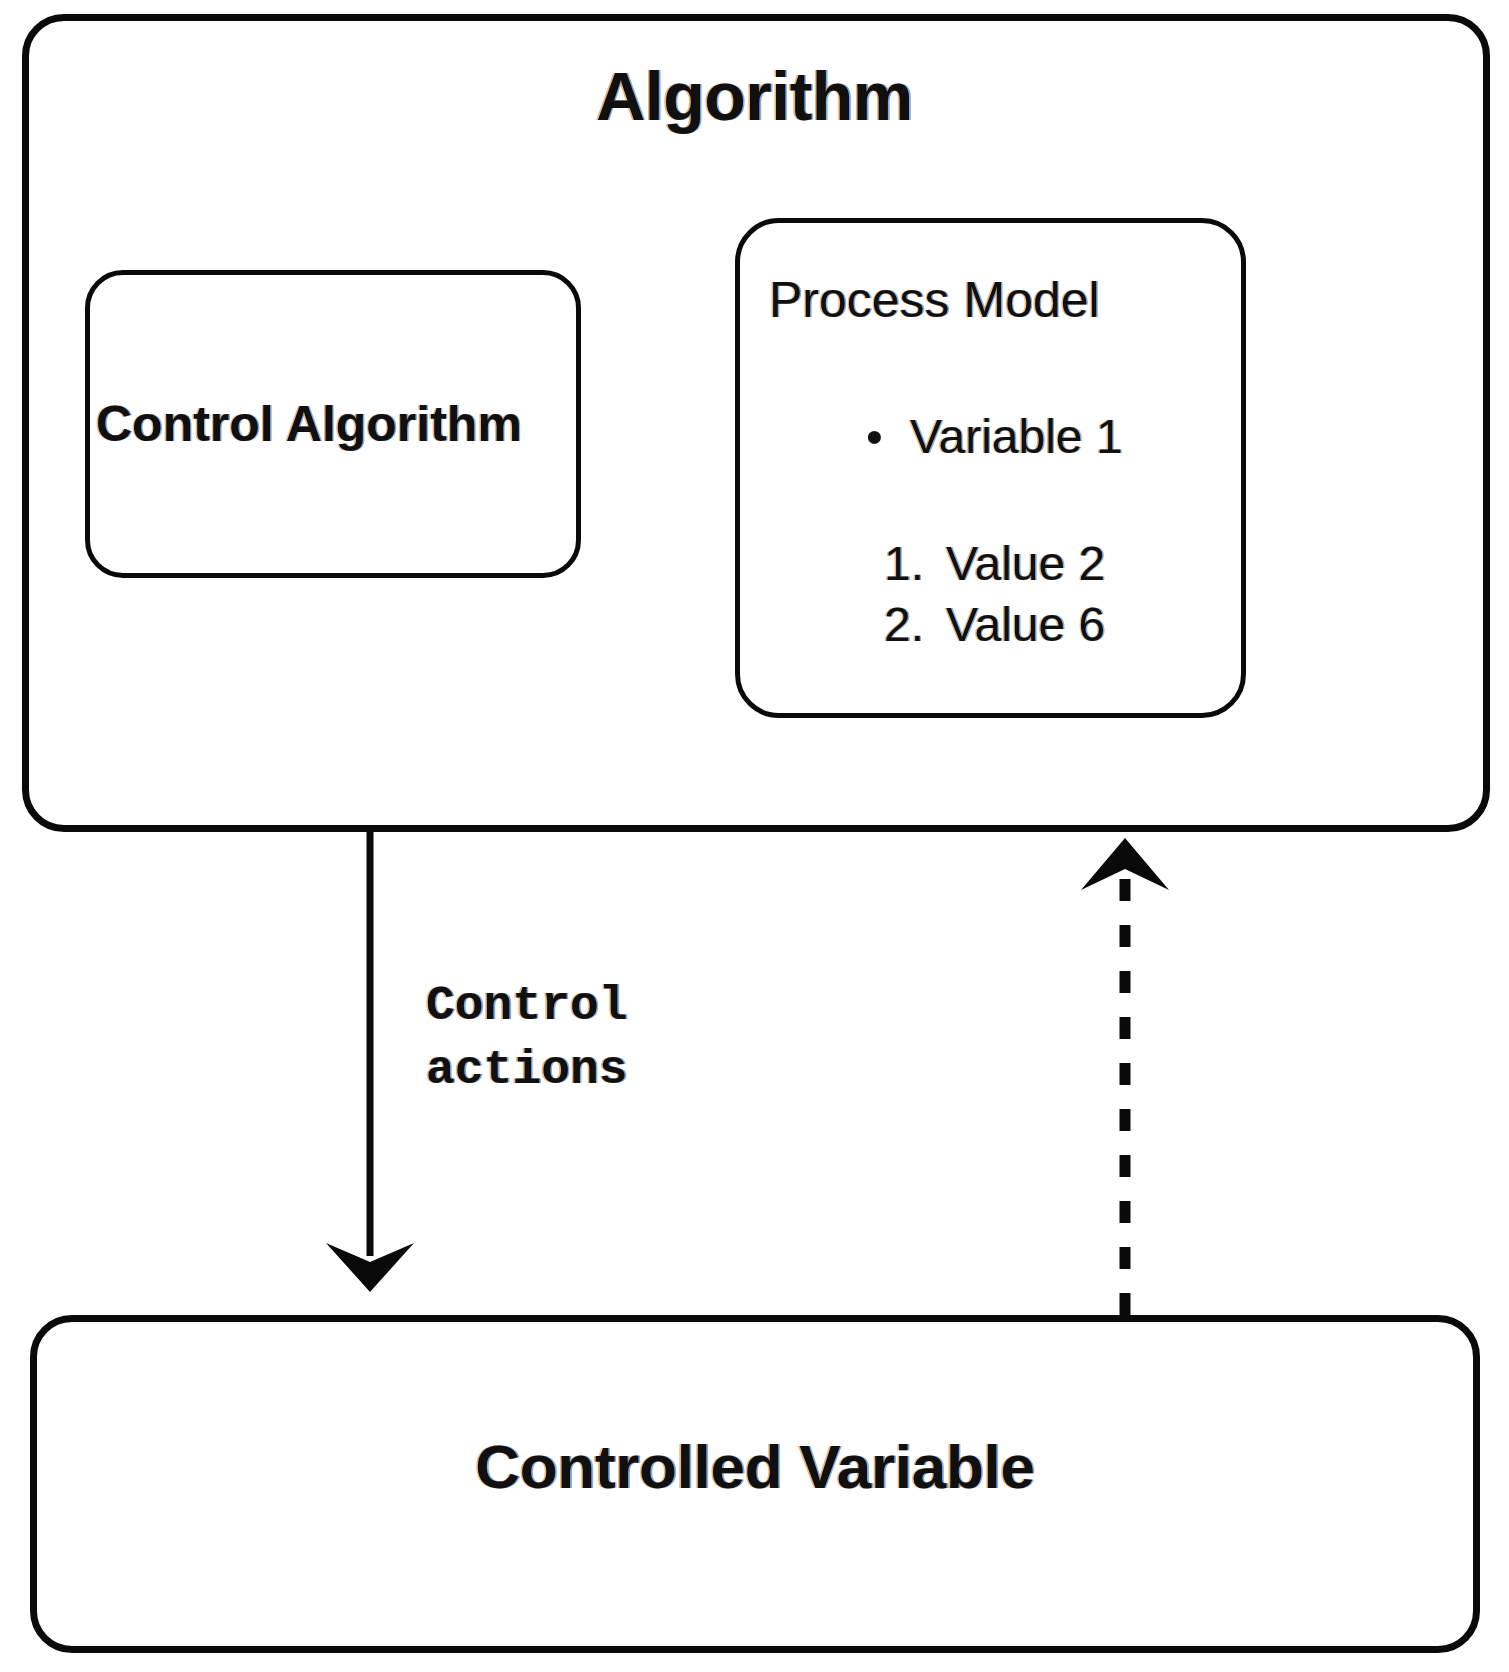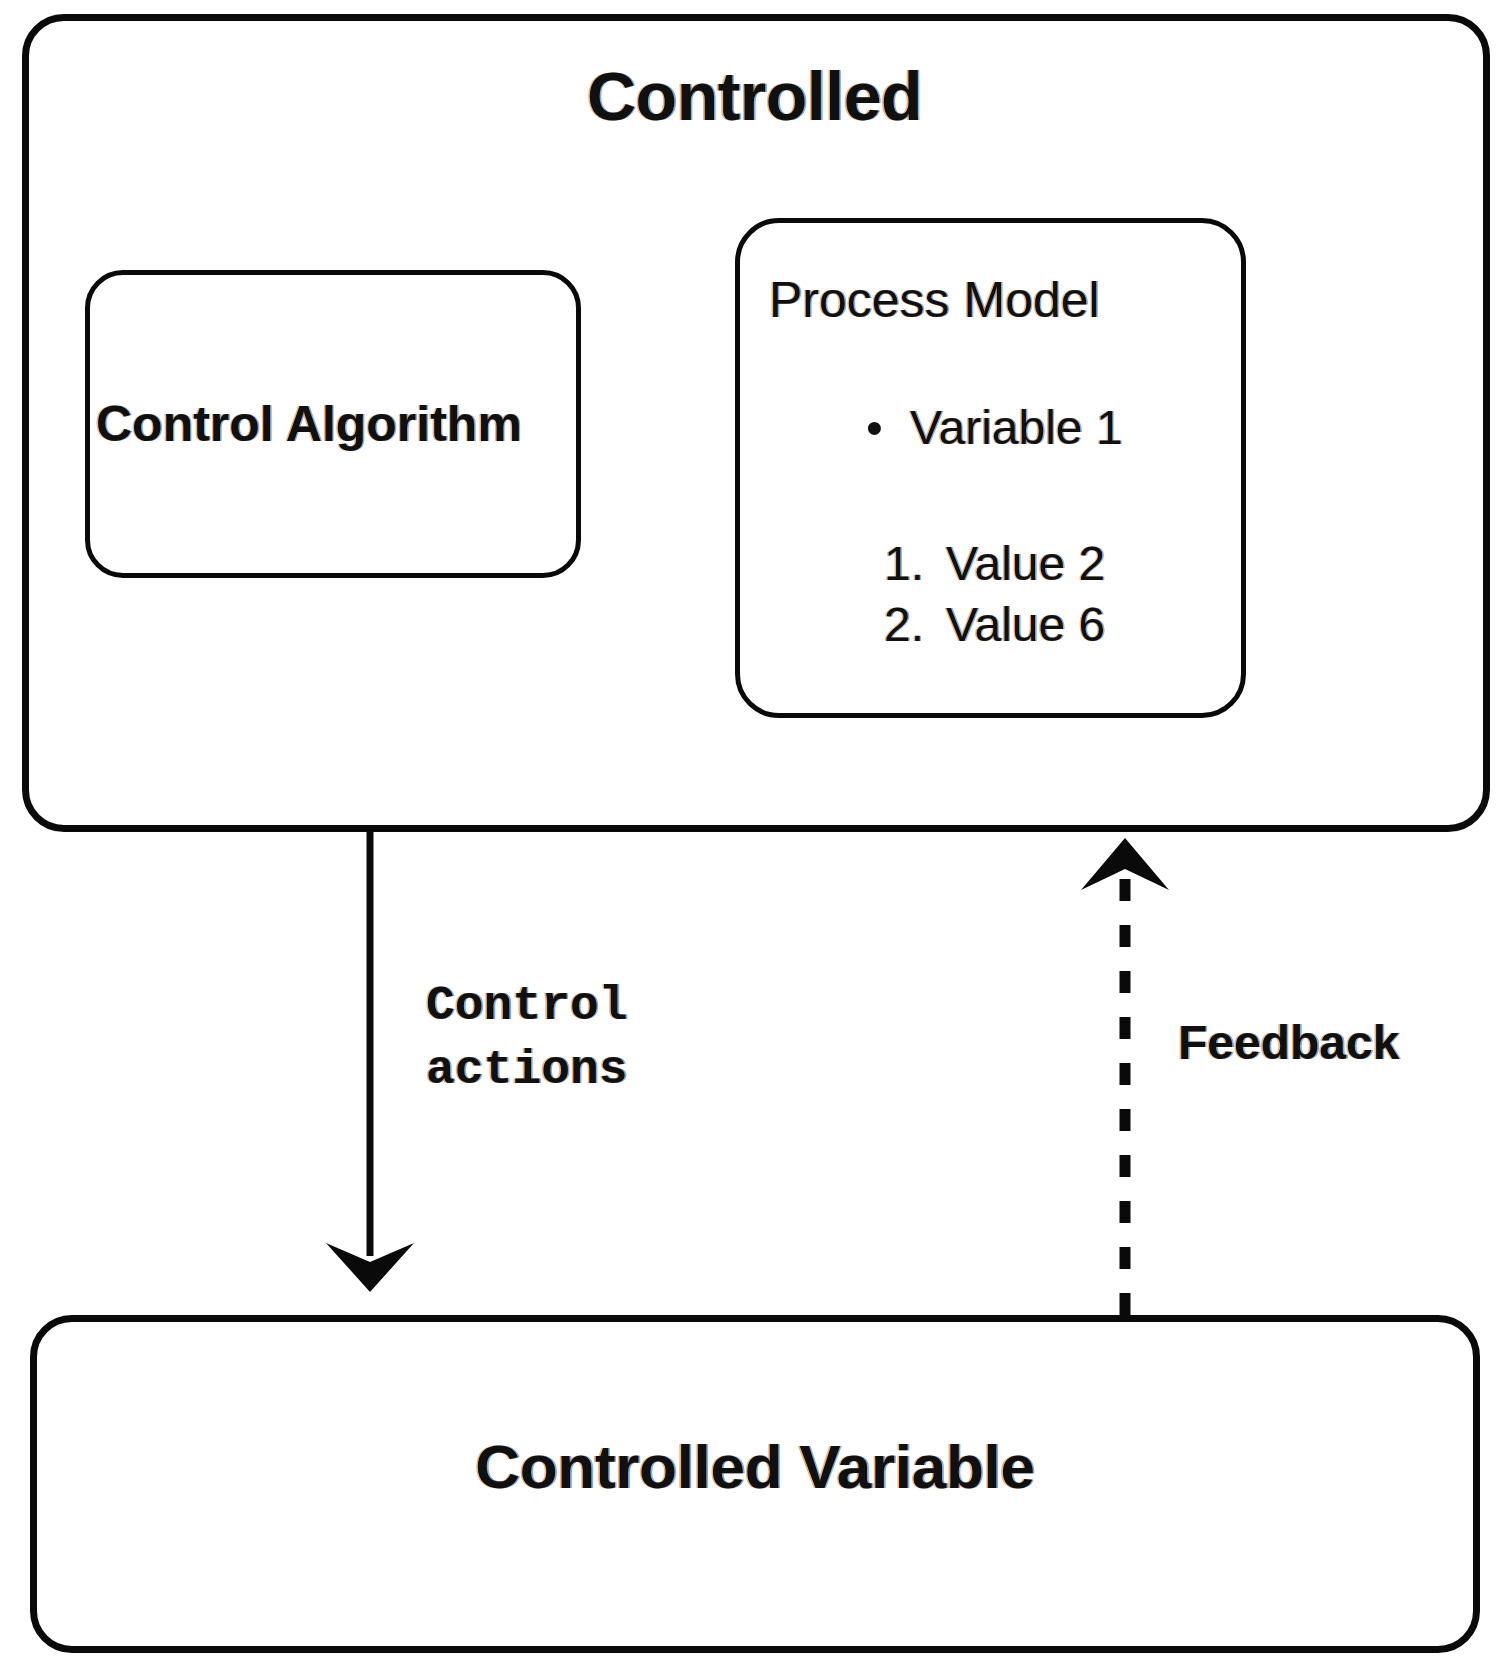--- a/index.html
+++ b/index.html
@@ -119,20 +119,21 @@
   .pm-bullet-dot {
     width: 44px;
     flex: 0 0 44px;
     font-size: 48px;
     line-height: 1;
     text-align: left;
     color: #111111;
   }
   .pm-bullet-text {
     text-shadow: -1.4px 0 rgba(232,132,32,0.60), 1.4px 0 rgba(40,120,225,0.60);
+    margin-top: 9px;
   }
 
   
   #pm-number-list {
     position: absolute;
     left: 884px;
     top: 536px;
     width: 360px;
   }
   .pm-number-row {
@@ -186,21 +187,21 @@
     pointer-events: none;
   }
 </style>
 </head>
 <body>
 
 <div id="canvas">
 
   <div class="rbox" id="controller-box"></div>
 
-  <div class="txt" id="controller-title">Controlled</div>
+  <div class="txt" id="controller-title">Algorithm</div>
 
   <div class="rbox" id="control-algorithm-box"></div>
 
   <div class="txt" id="control-algorithm-label">Control Algorithm</div>
 
   <div class="rbox" id="process-model-box"></div>
 
   <div class="txt" id="process-model-label">Process Model</div>
 
   <div id="pm-bullet-list">
@@ -229,19 +230,18 @@
     </g>
 
     <g>
       <line x1="1125" y1="1315" x2="1125" y2="878" stroke="#0a0a0a" stroke-width="11" stroke-dasharray="22 24"></line>
       <path d="M 1125 838 L 1081 890 L 1125 869 L 1169 890 Z" fill="#0a0a0a"></path>
     </g>
   </svg>
 
   <div class="txt" id="control-actions-label"><span>Control</span><br><span>actions</span></div>
 
-  <div class="txt" id="feedback-label">Feedback</div>
 
   <div class="rbox" id="controlled-process-box"></div>
 
   <div class="txt" id="controlled-process-label">Controlled Variable</div>
 
 </div>
 
 </body></html>

